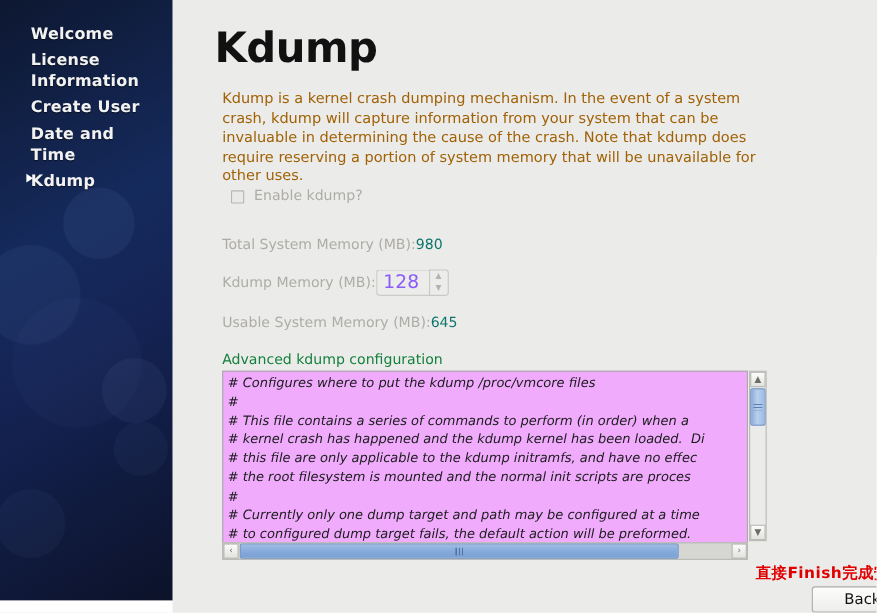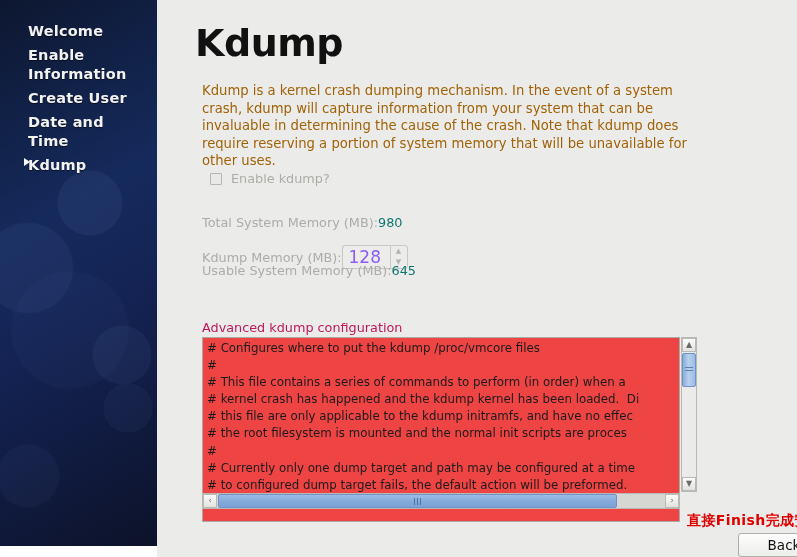--- a/index.html
+++ b/index.html
@@ -112,21 +112,21 @@
   .field-row {
     position: absolute;
     left: 45px;
     width: 494px;
     display: flex;
     align-items: center;
     justify-content: flex-start;
   }
   #row-total { top: 215px; }
   #row-kdump { top: 245px; height: 24px; }
-  #row-usable { top: 263px; }
+  #row-usable { top: 286px; }
 
   .field-value {
     color: #0f766e;
     font-size: 12.8px;
     padding-right: 2px;
   }
   .spinner {
     display: flex;
     align-items: stretch;
     height: 24px;
@@ -156,37 +156,38 @@
     display: flex; align-items: center; justify-content: center;
     color: #b4b3af;
     font-size: 7px;
     line-height: 1;
   }
 
   #adv-label {
     position: absolute;
     left: 45px; top: 320px;
     font-size: 12.8px;
-    color: #be185d;
+    color: #15803d;
   }
 
   
   #editor-wrap {
     position: absolute;
     left: 45px; top: 337px;
     width: 495px; height: 170px;
   }
   #editor {
     position: absolute;
     left: 0; top: 0;
-    width: 478px; height: 185px;
+    width: 478px; height: 157px;
     border: 1px solid #a9a9a5;
-    background: #ef4444;
+    background: #f0abfc;
     overflow: hidden;
     padding: 2px 0 0 4px;
+    font-style: italic;
   }
   #editor pre {
     margin: 0;
     font-family: "DejaVu Sans", "Liberation Sans", sans-serif;
     font-size: 11.8px;
     line-height: 17.1px;
     color: #1b1b1c;
     white-space: pre;
   }
   
@@ -289,21 +290,21 @@
 <div id="app">
 
   <div id="sidebar">
     <div class="nav-list">
       <div class="nav-item">
         
         <span>Welcome</span>
       </div>
       <div class="nav-item">
         
-        <span>Enable Information</span>
+        <span>License Information</span>
       </div>
       <div class="nav-item">
         
         <span>Create User</span>
       </div>
       <div class="nav-item">
         
         <span>Date and Time</span>
       </div>
       <div class="nav-item current">

